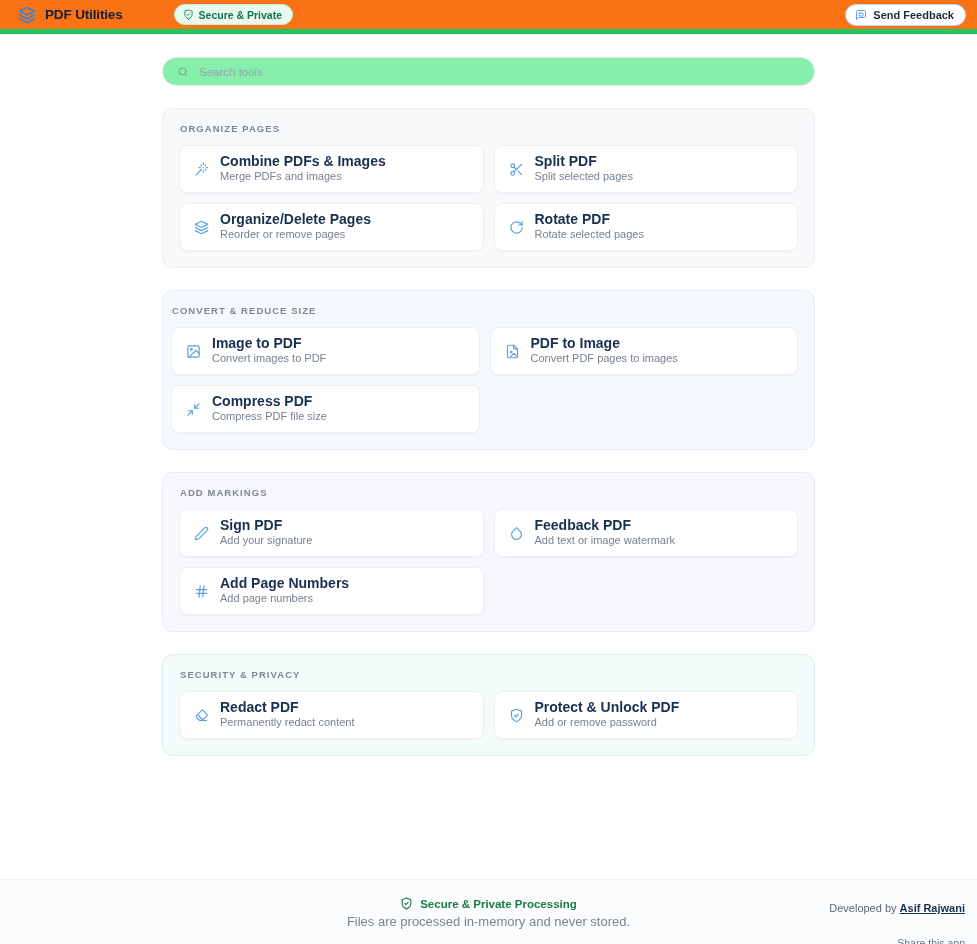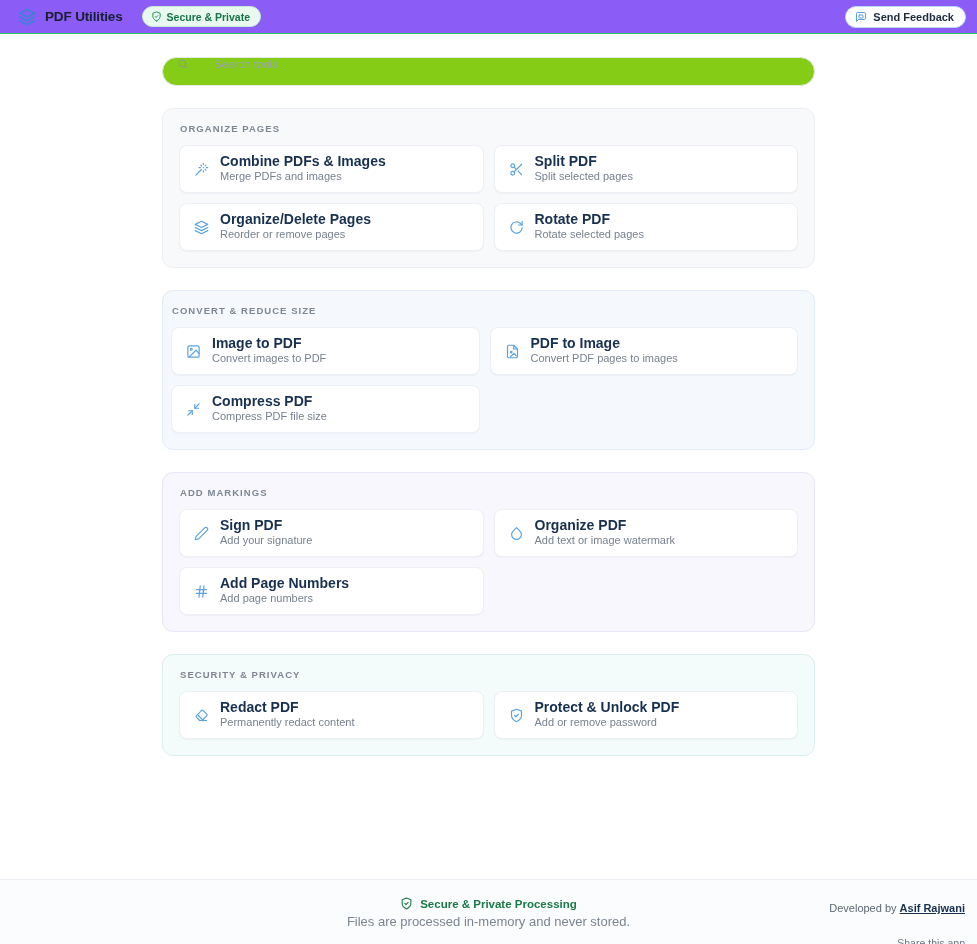--- a/index.html
+++ b/index.html
@@ -9,25 +9,26 @@
     background: #ffffff;
     font-family: "Liberation Sans", sans-serif;
     -webkit-font-smoothing: antialiased;
   }
   body { position: relative; overflow: hidden; }
 
   
   .header {
     height: 34px;
     width: 100%;
-    background: #8b5cf6;
-    border-bottom: 1px solid #22c55e;
+    background: #f97316;
+    border-bottom: 5px solid #22c55e;
     display: flex;
     align-items: center;
     padding: 0 11px 0 18px;
+    gap: 32px;
   }
   .brand { display: flex; align-items: center; gap: 9px; }
   .brand-logo { width: 18px; height: 18px; display: block; flex: none; }
   .brand-title {
     font-size: 13.5px;
     font-weight: bold;
     color: #172033;
     letter-spacing: -0.15px;
     white-space: nowrap;
   }
@@ -74,25 +75,25 @@
     overflow: hidden;
   }
   .wrap { width: 653px; margin: 0 auto; padding-top: 22px; }
 
   
   .search-box {
     position: relative;
     height: 29px;
     border: 1px solid #e4e7ec;
     border-radius: 999px;
-    background: #84cc16;
+    background: #86efac;
     display: flex;
-    align-items: flex-start;
+    align-items: center;
     padding: 0 14px 0 14px;
-    gap: 25px;
+    gap: 10px;
   }
   .search-box svg { width: 12px; height: 12px; flex: none; display: block; }
   .search-input {
     border: 0; outline: 0; background: transparent;
     font-family: "Liberation Sans", sans-serif;
     font-size: 11.5px;
     color: #1d2b3d;
     width: 100%;
     padding: 0;
   }
@@ -376,21 +377,21 @@
                 <div class="tool-sub">Add your signature</div>
               </div>
             </div>
             <div class="tool-card">
               <span class="tool-icon">
                 <svg viewBox="0 0 24 24" fill="none" stroke="currentColor" stroke-width="1.9" stroke-linecap="round" stroke-linejoin="round">
                   <path d="M12 2.7 6.5 8.2a7.8 7.8 0 1 0 11 0z"></path>
                 </svg>
               </span>
               <div class="tool-text">
-                <div class="tool-title">Organize PDF</div>
+                <div class="tool-title">Feedback PDF</div>
                 <div class="tool-sub">Add text or image watermark</div>
               </div>
             </div>
             <div class="tool-card">
               <span class="tool-icon">
                 <svg viewBox="0 0 24 24" fill="none" stroke="currentColor" stroke-width="1.9" stroke-linecap="round" stroke-linejoin="round">
                   <line x1="4" y1="9" x2="20" y2="9"></line>
                   <line x1="4" y1="15" x2="20" y2="15"></line>
                   <line x1="10" y1="3" x2="8" y2="21"></line>
                   <line x1="16" y1="3" x2="14" y2="21"></line>

